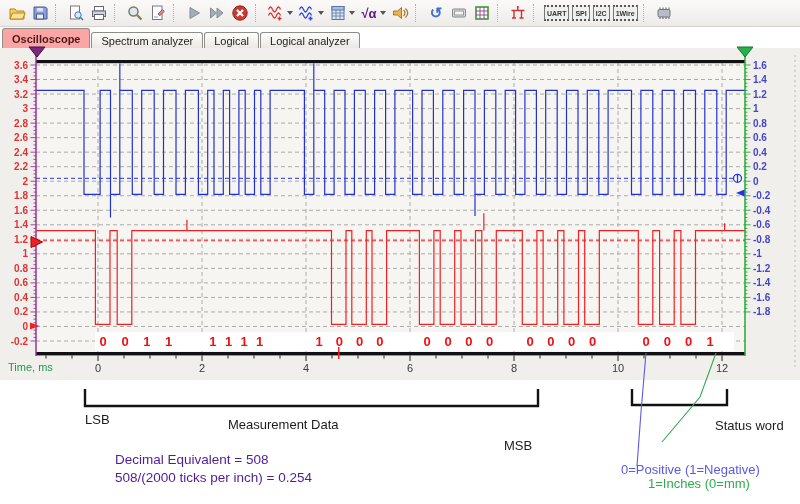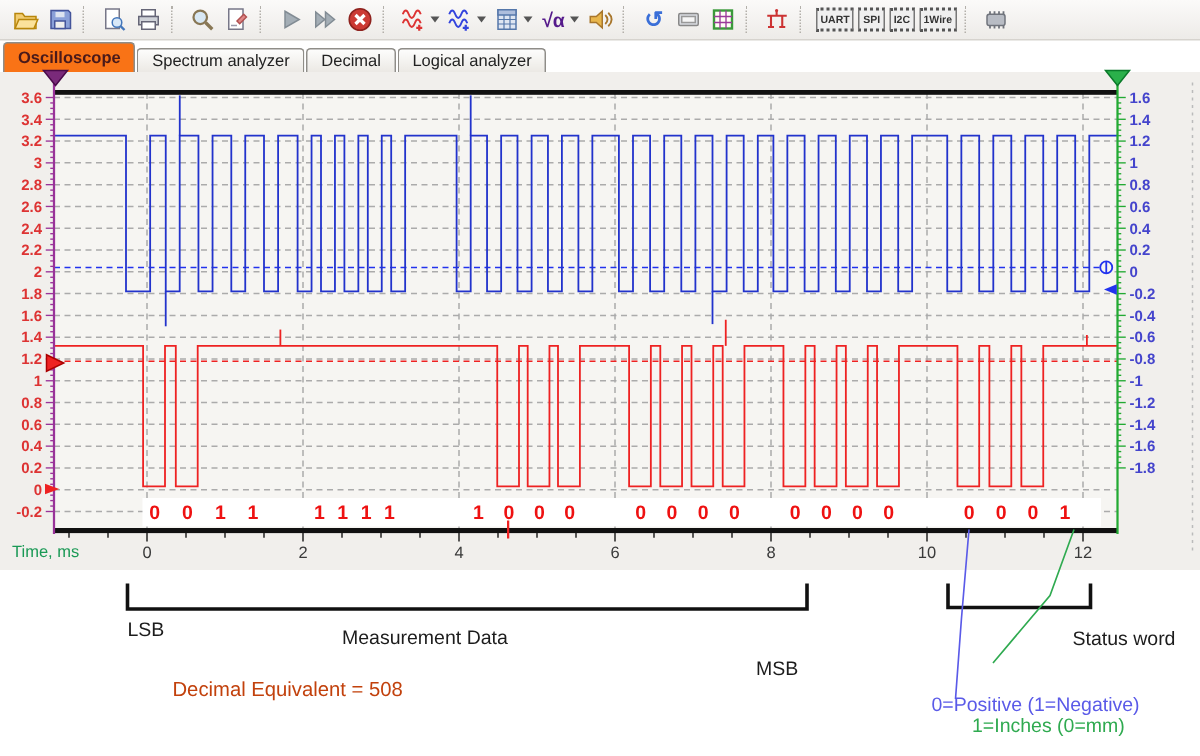--- a/index.html
+++ b/index.html
@@ -16,29 +16,29 @@
   .glyph{font-weight:bold;font-size:13px;color:#551a8b;}
   .glyph.refresh{color:#3a6fd8;font-size:15px;}
   .chip{font:bold 7px "Liberation Sans",sans-serif;color:#333;border:1px solid #777;
     border-top:2px dotted #555;border-bottom:2px dotted #555;background:#efefef;
     padding:0 2px;height:12px;display:flex;align-items:center;margin:0 1px;}
   
   #tabbar{position:absolute;left:0;top:28px;width:800px;height:20px;padding-left:2px;}
   .tab{display:inline-block;padding:2px 9px 3px 9px;margin-right:1px;border:1px solid #8f8d88;
     border-bottom:none;border-radius:3px 3px 0 0;background:linear-gradient(#fdfdfc,#e9e6e1);
     font-size:11px;color:#222;position:relative;top:2px;}
-  .tab.active{background:#f97316;top:0;padding-top:4px;color:#4a1a1a;font-weight:bold;}
+  .tab.active{background:#fca5a5;top:0;padding-top:4px;color:#4a1a1a;font-weight:bold;}
   
   #panel{position:absolute;left:0;top:48px;width:800px;height:332px;background:#f1efec;}
   #scope-svg{position:absolute;left:0;top:0;width:800px;height:504px;}
   
   .ann{position:absolute;font-size:13px;color:#1c1c1c;white-space:nowrap;}
   .ann.green{color:#2faa50;}
   .ann.blue{color:#5a5ae8;}
-  .ann.calc{color:#c2410c;font-size:13.5px;}
+  .ann.calc{color:#4c1d95;font-size:13.5px;}
 </style>
 </head>
 <body>
 
 <div id="app">
 
   <div id="toolbar">
     <div class="tbi">
         <svg width="18" height="18">
           <path d="M2 5h5l1.5 2H16v8H2z" fill="#f2cd72" stroke="#b8860b"></path>
@@ -173,21 +173,21 @@
     <div class="sep"></div>
     <div class="tbi">
         <svg width="20" height="18">
           <rect x="4" y="5.5" width="12" height="7.5" rx="1.5" fill="#b8bcc4" stroke="#70747c"></rect>
           <path d="M6 3.5v2M9 3.5v2M12 3.5v2M15 3.5v2M6 13v2M9 13v2M12 13v2M15 13v2" stroke="#70747c" stroke-width="1.2"></path>
         </svg>
       </div>
   </div>
 
   <div id="tabbar">
-    <span class="tab active">Oscilloscope</span><span class="tab">Spectrum analyzer</span><span class="tab">Decimal</span><span class="tab">Logical analyzer</span>
+    <span class="tab active">Oscilloscope</span><span class="tab">Spectrum analyzer</span><span class="tab">Logical</span><span class="tab">Logical analyzer</span>
   </div>
 
   <div id="panel"></div>
   <svg id="scope-svg" width="800" height="504">
       <rect x="36" y="62" width="709" height="290" fill="#f6f5f2"></rect>
       <line x1="36" y1="65" x2="745" y2="65" stroke="#ababab" stroke-width="1" stroke-dasharray="4 3"></line>
       <line x1="36" y1="79.5263157894737" x2="745" y2="79.5263157894737" stroke="#ababab" stroke-width="1" stroke-dasharray="4 3"></line>
       <line x1="36" y1="94.0526315789474" x2="745" y2="94.0526315789474" stroke="#ababab" stroke-width="1" stroke-dasharray="4 3"></line>
       <line x1="36" y1="108.57894736842108" x2="745" y2="108.57894736842108" stroke="#ababab" stroke-width="1" stroke-dasharray="4 3"></line>
       <line x1="36" y1="123.10526315789478" x2="745" y2="123.10526315789478" stroke="#ababab" stroke-width="1" stroke-dasharray="4 3"></line>
@@ -487,14 +487,15 @@
       <polyline points="646,353 641,412 637,466" fill="none" stroke="#5a5ae8" stroke-width="1.1"></polyline>
     </svg>
 
   <div class="ann" style="left:85px;top:412px;">LSB</div>
   <div class="ann" style="left:228px;top:417px;">Measurement Data</div>
   <div class="ann" style="left:504px;top:410px;margin-top:28px;">MSB</div>
   <div class="ann" style="left:715px;top:418px;text-align:center;">Status word</div>
   <div class="ann green" style="left:648px;top:444px;margin-top:32px;">1=Inches (0=mm)</div>
   <div class="ann blue" style="left:621px;top:462px;">0=Positive (1=Negative)</div>
   <div class="ann calc" style="left:115px;top:452px;">Decimal Equivalent = 508</div>
+  <div class="ann calc" style="left:115px;top:470px;">508/(2000 ticks per inch) = 0.254</div>
 
 </div>
 
 </body></html>

